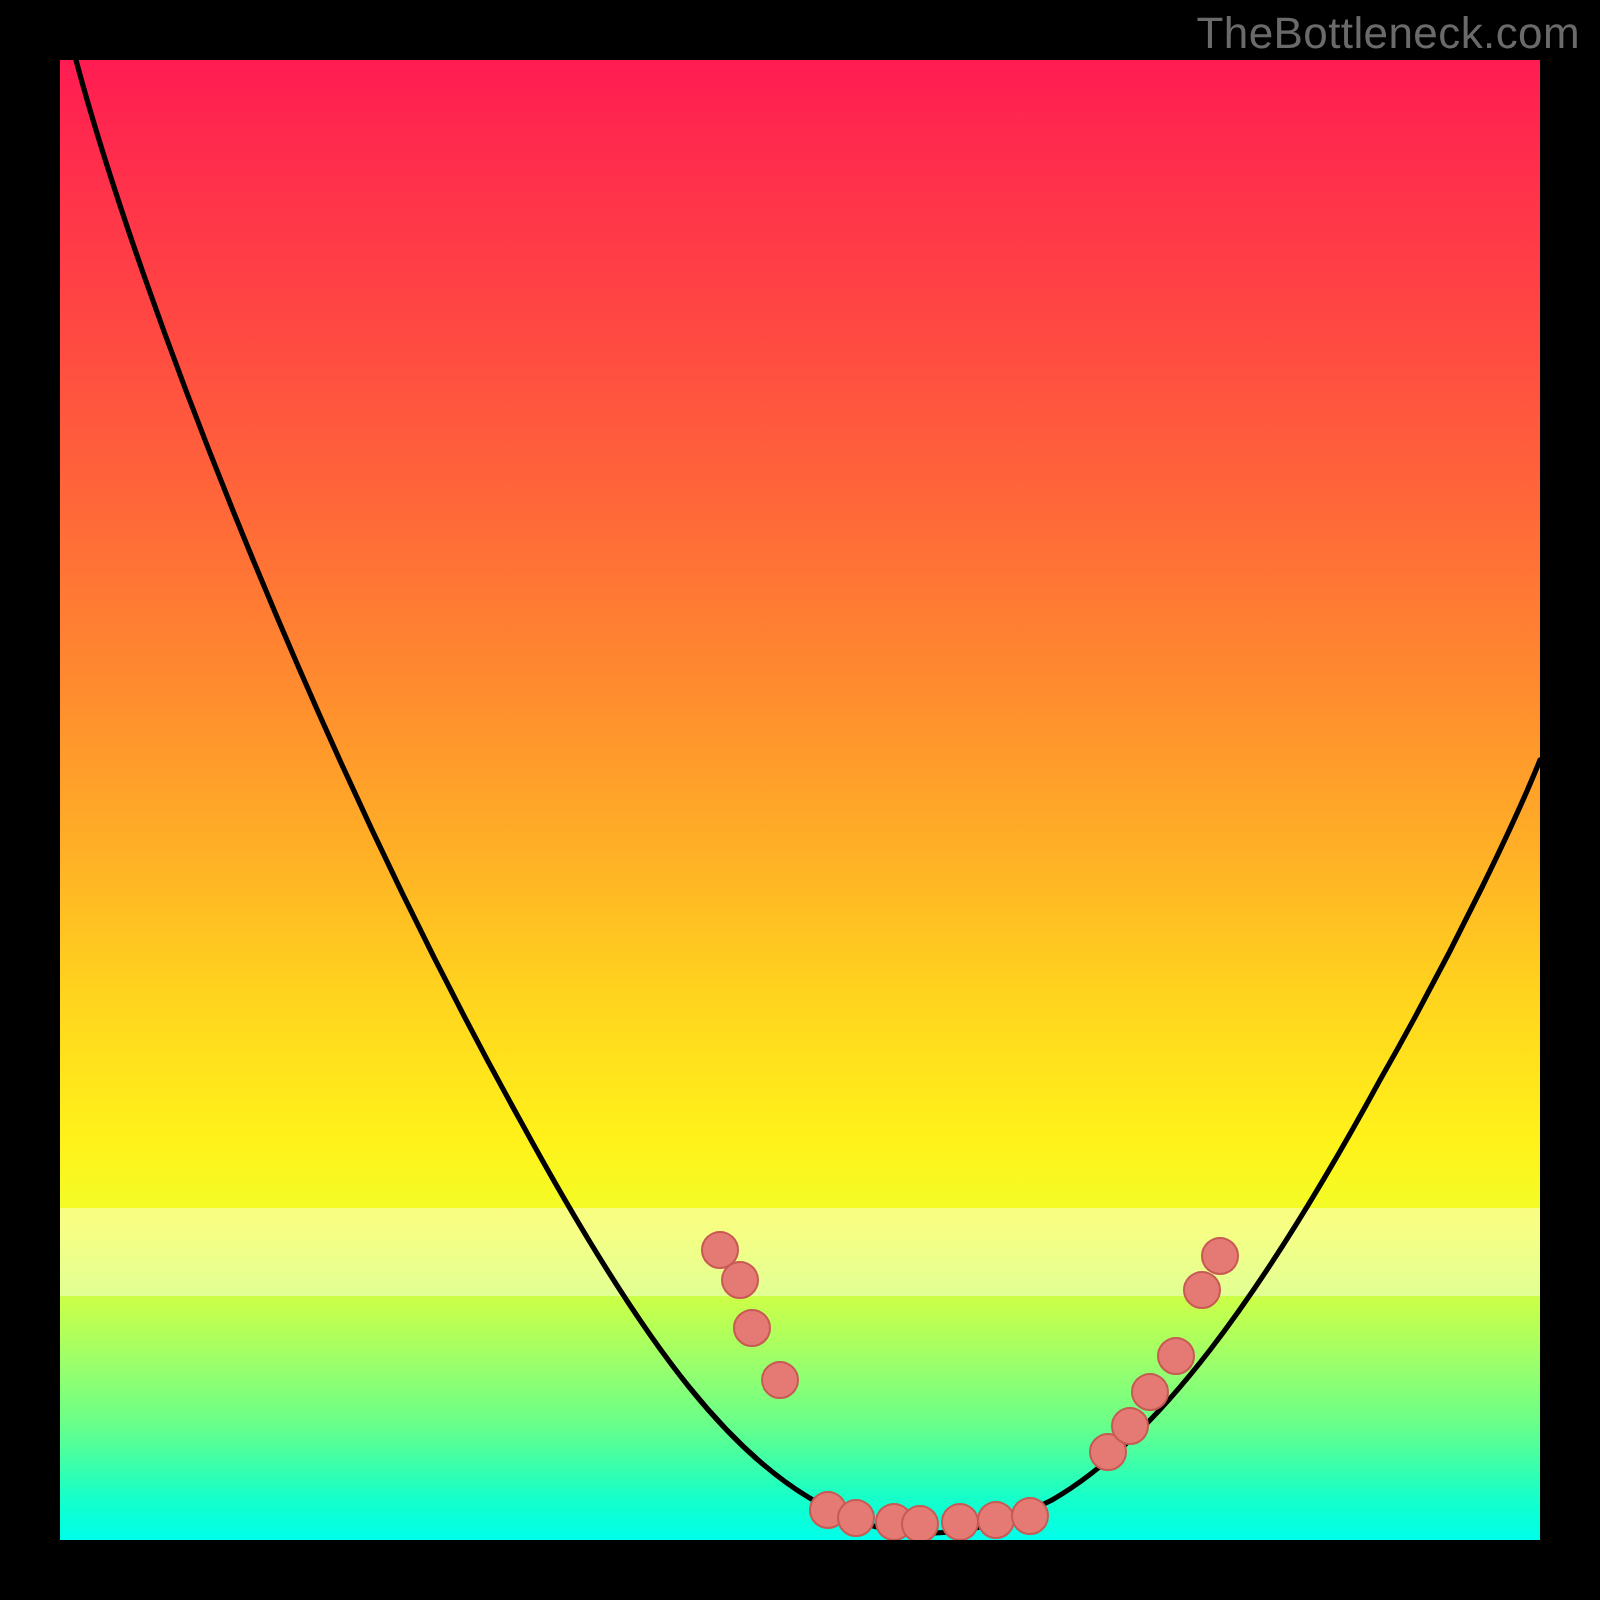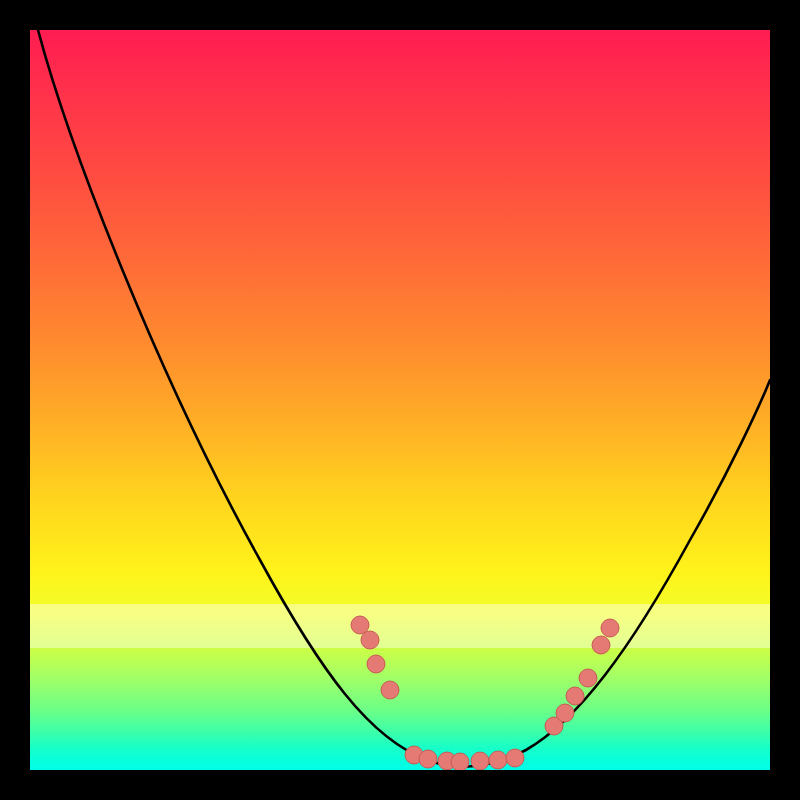--- a/index.html
+++ b/index.html
@@ -81,20 +81,21 @@
     width: 100%;
     height: 100%;
     z-index: 10;
   }
 </style>
 </head>
 <body>
 
 <div class="frame">
 
+  <div class="watermark">TheBottleneck.com</div>
 
   <div class="plot">
 
     <div class="gradient"></div>
     <div class="pale-band"></div>
 
     <svg class="curve" viewBox="0 0 740 740" preserveAspectRatio="none">
       <path id="curve-path" fill="none" stroke="#000" stroke-width="2.6" stroke-linecap="round" d="M 8 0 C 40 120, 130 350, 230 530 C 290 640, 340 710, 398 730 C 422 740, 458 740, 496 720 C 548 690, 600 620, 660 510 C 700 440, 730 375, 740 350"></path>
       <g id="markers">
           <circle cx="330" cy="595" r="9" fill="#e47a73" stroke="#c75a54" stroke-width="1"></circle>

